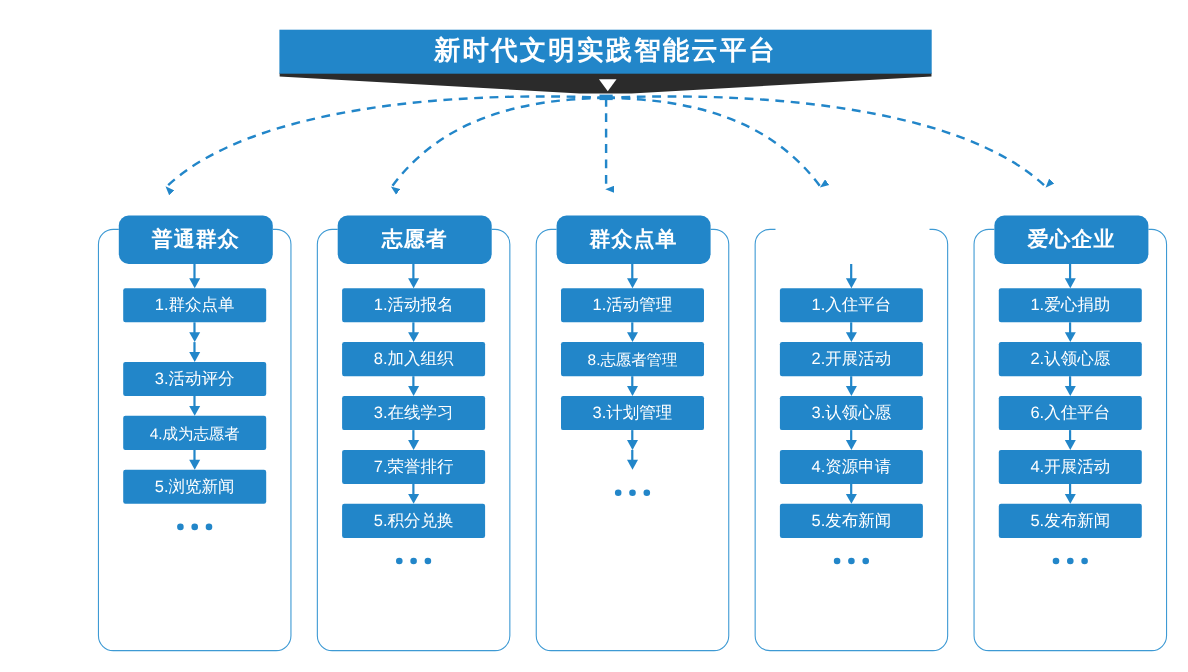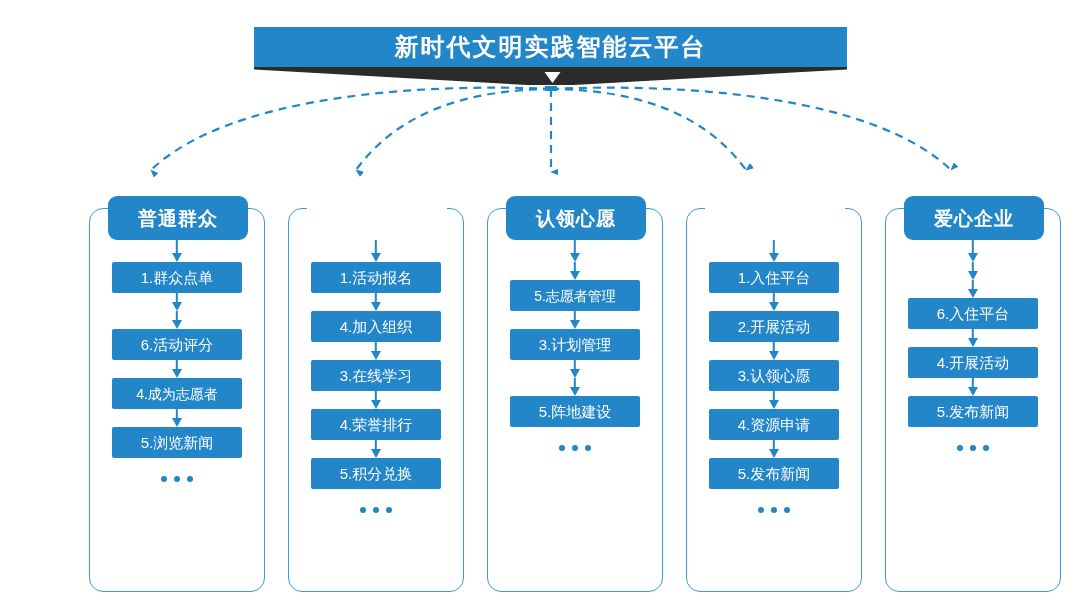--- a/index.html
+++ b/index.html
@@ -256,144 +256,147 @@
           </div>
         <div class="arrow-down arrow-short">
             <span class="shaft"></span>
             <span class="head"></span>
           </div>
         <div class="arrow-down arrow-short">
             <span class="shaft"></span>
             <span class="head"></span>
           </div>
         <div class="item-box">
-            <span class="item-text">6.活动评分</span>
+            <span class="item-text">3.活动评分</span>
           </div>
         <div class="arrow-down arrow-short">
             <span class="shaft"></span>
             <span class="head"></span>
           </div>
         <div class="item-box narrow">
             <span class="item-text">4.成为志愿者</span>
           </div>
         <div class="arrow-down arrow-short">
             <span class="shaft"></span>
             <span class="head"></span>
           </div>
         <div class="item-box">
             <span class="item-text">5.浏览新闻</span>
+          </div>
+        <div class="ellipsis">
+            <span class="dot"></span>
+            <span class="dot"></span>
+            <span class="dot"></span>
+          </div>
+      </div>
+    </div>
+
+    <div class="column">
+      <div class="col-frame"></div>
+      <div class="frame-notch"></div>
+      <div class="col-header">
+        <span class="col-header-text">志愿者</span>
+      </div>
+      <div class="col-body">
+        <div class="arrow-down">
+            <span class="shaft"></span>
+            <span class="head"></span>
+          </div>
+        <div class="item-box">
+            <span class="item-text">1.活动报名</span>
+          </div>
+        <div class="arrow-down arrow-short">
+            <span class="shaft"></span>
+            <span class="head"></span>
+          </div>
+        <div class="item-box">
+            <span class="item-text">8.加入组织</span>
+          </div>
+        <div class="arrow-down arrow-short">
+            <span class="shaft"></span>
+            <span class="head"></span>
+          </div>
+        <div class="item-box">
+            <span class="item-text">3.在线学习</span>
+          </div>
+        <div class="arrow-down arrow-short">
+            <span class="shaft"></span>
+            <span class="head"></span>
+          </div>
+        <div class="item-box">
+            <span class="item-text">7.荣誉排行</span>
+          </div>
+        <div class="arrow-down arrow-short">
+            <span class="shaft"></span>
+            <span class="head"></span>
+          </div>
+        <div class="item-box">
+            <span class="item-text">5.积分兑换</span>
+          </div>
+        <div class="ellipsis">
+            <span class="dot"></span>
+            <span class="dot"></span>
+            <span class="dot"></span>
+          </div>
+      </div>
+    </div>
+
+    <div class="column">
+      <div class="col-frame"></div>
+      <div class="frame-notch"></div>
+      <div class="col-header">
+        <span class="col-header-text">群众点单</span>
+      </div>
+      <div class="col-body">
+        <div class="arrow-down">
+            <span class="shaft"></span>
+            <span class="head"></span>
+          </div>
+        <div class="item-box">
+            <span class="item-text">1.活动管理</span>
+          </div>
+        <div class="arrow-down arrow-short">
+            <span class="shaft"></span>
+            <span class="head"></span>
+          </div>
+        <div class="item-box narrow">
+            <span class="item-text">8.志愿者管理</span>
+          </div>
+        <div class="arrow-down arrow-short">
+            <span class="shaft"></span>
+            <span class="head"></span>
+          </div>
+        <div class="item-box">
+            <span class="item-text">3.计划管理</span>
+          </div>
+        <div class="arrow-down arrow-short">
+            <span class="shaft"></span>
+            <span class="head"></span>
+          </div>
+        <div class="arrow-down arrow-short">
+            <span class="shaft"></span>
+            <span class="head"></span>
           </div>
         <div class="ellipsis">
             <span class="dot"></span>
             <span class="dot"></span>
             <span class="dot"></span>
           </div>
       </div>
     </div>
 
     <div class="column">
       <div class="col-frame"></div>
       <div class="frame-notch"></div>
       <div class="col-body">
         <div class="arrow-down">
             <span class="shaft"></span>
             <span class="head"></span>
           </div>
         <div class="item-box">
-            <span class="item-text">1.活动报名</span>
-          </div>
-        <div class="arrow-down arrow-short">
-            <span class="shaft"></span>
-            <span class="head"></span>
-          </div>
-        <div class="item-box">
-            <span class="item-text">4.加入组织</span>
-          </div>
-        <div class="arrow-down arrow-short">
-            <span class="shaft"></span>
-            <span class="head"></span>
-          </div>
-        <div class="item-box">
-            <span class="item-text">3.在线学习</span>
-          </div>
-        <div class="arrow-down arrow-short">
-            <span class="shaft"></span>
-            <span class="head"></span>
-          </div>
-        <div class="item-box">
-            <span class="item-text">4.荣誉排行</span>
-          </div>
-        <div class="arrow-down arrow-short">
-            <span class="shaft"></span>
-            <span class="head"></span>
-          </div>
-        <div class="item-box">
-            <span class="item-text">5.积分兑换</span>
-          </div>
-        <div class="ellipsis">
-            <span class="dot"></span>
-            <span class="dot"></span>
-            <span class="dot"></span>
-          </div>
-      </div>
-    </div>
-
-    <div class="column">
-      <div class="col-frame"></div>
-      <div class="frame-notch"></div>
-      <div class="col-header">
-        <span class="col-header-text">认领心愿</span>
-      </div>
-      <div class="col-body">
-        <div class="arrow-down">
-            <span class="shaft"></span>
-            <span class="head"></span>
-          </div>
-        <div class="arrow-down arrow-short">
-            <span class="shaft"></span>
-            <span class="head"></span>
-          </div>
-        <div class="item-box narrow">
-            <span class="item-text">5.志愿者管理</span>
-          </div>
-        <div class="arrow-down arrow-short">
-            <span class="shaft"></span>
-            <span class="head"></span>
-          </div>
-        <div class="item-box">
-            <span class="item-text">3.计划管理</span>
-          </div>
-        <div class="arrow-down arrow-short">
-            <span class="shaft"></span>
-            <span class="head"></span>
-          </div>
-        <div class="arrow-down arrow-short">
-            <span class="shaft"></span>
-            <span class="head"></span>
-          </div>
-        <div class="item-box">
-            <span class="item-text">5.阵地建设</span>
-          </div>
-        <div class="ellipsis">
-            <span class="dot"></span>
-            <span class="dot"></span>
-            <span class="dot"></span>
-          </div>
-      </div>
-    </div>
-
-    <div class="column">
-      <div class="col-frame"></div>
-      <div class="frame-notch"></div>
-      <div class="col-body">
-        <div class="arrow-down">
-            <span class="shaft"></span>
-            <span class="head"></span>
-          </div>
-        <div class="item-box">
             <span class="item-text">1.入住平台</span>
           </div>
         <div class="arrow-down arrow-short">
             <span class="shaft"></span>
             <span class="head"></span>
           </div>
         <div class="item-box">
             <span class="item-text">2.开展活动</span>
           </div>
         <div class="arrow-down arrow-short">
@@ -429,23 +432,29 @@
       <div class="col-frame"></div>
       <div class="frame-notch"></div>
       <div class="col-header">
         <span class="col-header-text">爱心企业</span>
       </div>
       <div class="col-body">
         <div class="arrow-down">
             <span class="shaft"></span>
             <span class="head"></span>
           </div>
-        <div class="arrow-down arrow-short">
-            <span class="shaft"></span>
-            <span class="head"></span>
+        <div class="item-box">
+            <span class="item-text">1.爱心捐助</span>
+          </div>
+        <div class="arrow-down arrow-short">
+            <span class="shaft"></span>
+            <span class="head"></span>
+          </div>
+        <div class="item-box">
+            <span class="item-text">2.认领心愿</span>
           </div>
         <div class="arrow-down arrow-short">
             <span class="shaft"></span>
             <span class="head"></span>
           </div>
         <div class="item-box">
             <span class="item-text">6.入住平台</span>
           </div>
         <div class="arrow-down arrow-short">
             <span class="shaft"></span>

